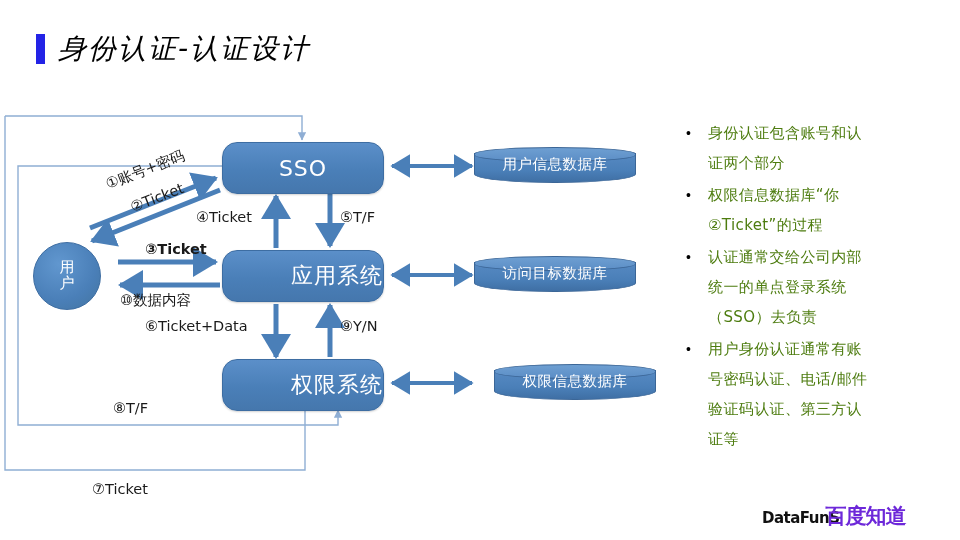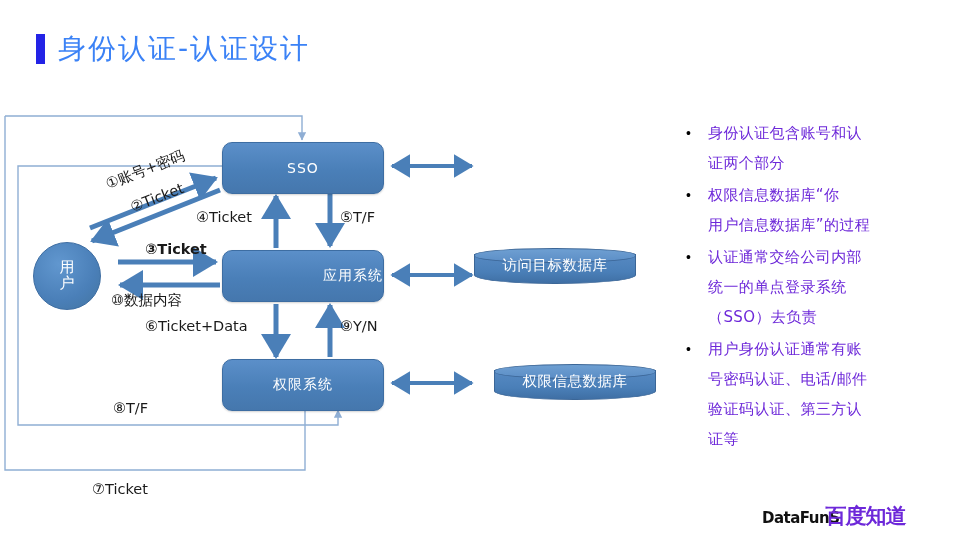--- a/index.html
+++ b/index.html
@@ -18,40 +18,41 @@
     left: 36px; top: 30px;
     display: flex; align-items: center;
   }
   #title-accent {
     width: 9px; height: 30px;
     background: #2323e6;
     margin-right: 13px;
   }
   #title-text {
     font-size: 28px;
-    color: #3b82f6;
+    color: #000000;
     letter-spacing: 2px;
     white-space: nowrap;
     font-family: "DejaVu Sans", sans-serif;
+    font-style: italic;
   }
   
   #diagram {
     position: absolute;
     left: 0; top: 0;
     width: 680px; height: 540px;
   }
   #diagram svg { position: absolute; left:0; top:0; }
   .node-box {
     position: absolute;
     background: linear-gradient(180deg,#5b8fc9 0%,#4a7fb8 55%,#4577ad 100%);
     border: 1px solid #3d6da2;
-    border-radius: 10px;
+    border-radius: 15px;
     color: #ffffff;
     display: flex; align-items: center; justify-content: center;
-    font-size: 14px;
+    font-size: 22px;
     letter-spacing: 1px;
     box-shadow: 0 1px 2px rgba(0,0,0,0.18);
     font-family: "DejaVu Sans", sans-serif;
   }
   .node-circle {
     position: absolute;
     background: radial-gradient(circle at 38% 32%, #6197cf 0%, #4a7fb8 60%, #43749f 100%);
     border: 1px solid #3d6da2;
     border-radius: 50%;
     color: #ffffff;
@@ -111,21 +112,21 @@
     width: 22px;
     flex: 0 0 22px;
     font-size: 14px;
     color: #000;
     line-height: 30px;
     text-align: left;
   }
   .bullet-text {
     font-size: 15px;
     line-height: 30px;
-    color: #6d28d9;
+    color: #4d7c0f;
     letter-spacing: 0.4px;
     font-family: "DejaVu Sans", sans-serif;
   }
   
   #logo {
     position: absolute;
     left: 762px; top: 502px;
     height: 28px;
     display: flex; align-items: baseline;
   }
@@ -223,69 +224,74 @@
   </svg>
 
   <div class="node-box" style="left:222px; top:142px; width:160px; height:50px;">
     <span>SSO</span>
   </div>
 
   <div class="node-box" style="left:222px; top:250px; width:160px; height:50px;justify-content:flex-end;">
     <span>应用系统</span>
   </div>
 
-  <div class="node-box" style="left:222px; top:359px; width:160px; height:50px;">
+  <div class="node-box" style="left:222px; top:359px; width:160px; height:50px;justify-content:flex-end;">
     <span>权限系统</span>
   </div>
 
   <div class="node-circle" style="left:33px; top:242px; width:66px; height:66px;">
     <span>用</span>
     <span>户</span>
   </div>
 
-
-  <div class="db" style="left:474px; top:248px;">
+  <div class="db" style="left:474px; top:147px;">
+    <div class="db-body"></div>
+    <div class="db-top"></div>
+    <div class="db-label">用户信息数据库</div>
+  </div>
+
+  <div class="db" style="left:474px; top:256px;">
     <div class="db-body"></div>
     <div class="db-top"></div>
     <div class="db-label">访问目标数据库</div>
   </div>
 
   <div class="db" style="left:494px; top:364px;">
     <div class="db-body"></div>
     <div class="db-top"></div>
     <div class="db-label">权限信息数据库</div>
   </div>
 
   <div class="flabel rot" style="left:103px; top:176px; transform: rotate(-21deg);">①账号+密码</div>
   <div class="flabel rot" style="left:128px; top:200px; transform: rotate(-21deg);">②Ticket</div>
   <div class="flabel" style="left:145px; top:241px;font-weight:bold;">③Ticket</div>
   <div class="flabel" style="left:196px; top:209px;">④Ticket</div>
   <div class="flabel" style="left:340px; top:209px;">⑤T/F</div>
   <div class="flabel" style="left:145px; top:318px;">⑥Ticket+Data</div>
   <div class="flabel" style="left:92px; top:481px;">⑦Ticket</div>
   <div class="flabel" style="left:113px; top:400px;">⑧T/F</div>
   <div class="flabel" style="left:340px; top:318px;">⑨Y/N</div>
-  <div class="flabel" style="left:111px; top:291px;">⑩数据内容</div>
+  <div class="flabel" style="left:120px; top:291px;">⑩数据内容</div>
 </div>
 
 <div id="bullets">
 
   <div class="bullet-row">
     <div class="bullet-dot">•</div>
     <div>
       <div class="bullet-text">身份认证包含账号和认</div>
       <div class="bullet-text">证两个部分</div>
     </div>
   </div>
 
   <div class="bullet-row">
     <div class="bullet-dot">•</div>
     <div>
       <div class="bullet-text">权限信息数据库“你</div>
-      <div class="bullet-text">用户信息数据库”的过程</div>
+      <div class="bullet-text">②Ticket”的过程</div>
     </div>
   </div>
 
   <div class="bullet-row">
     <div class="bullet-dot">•</div>
     <div>
       <div class="bullet-text">认证通常交给公司内部</div>
       <div class="bullet-text">统一的单点登录系统</div>
       <div class="bullet-text">（SSO）去负责</div>
     </div>

